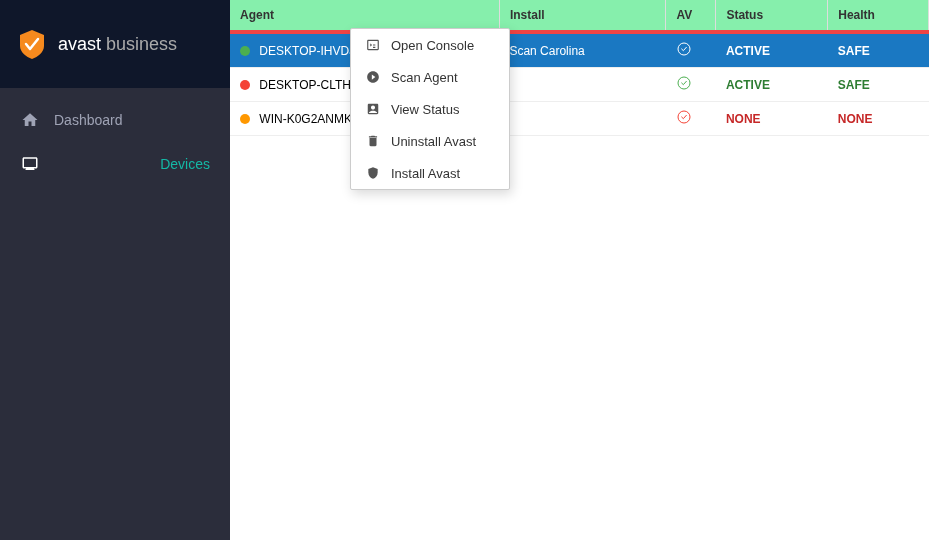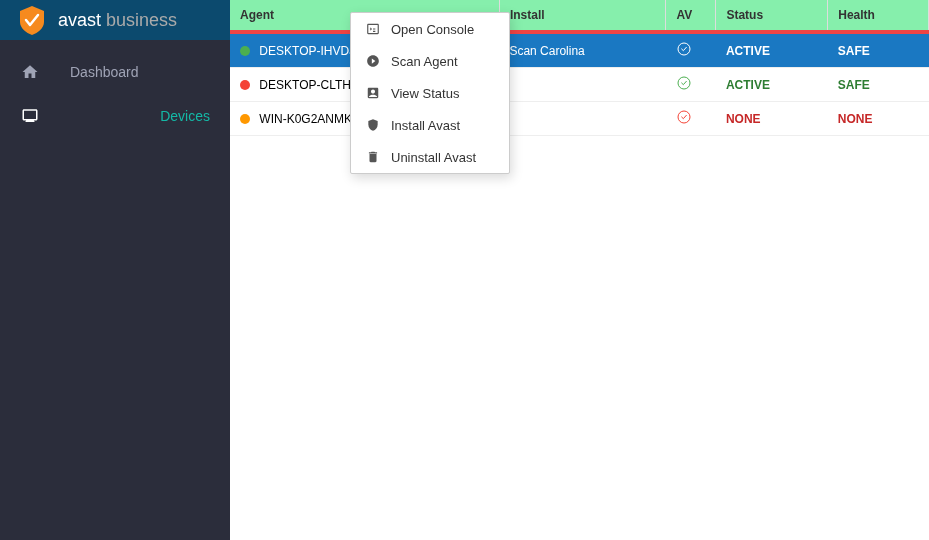--- a/index.html
+++ b/index.html
@@ -10,22 +10,22 @@
       width: 230px;
       background: #2b2d3b;
       height: 540px;
       display: flex;
       flex-direction: column;
       flex-shrink: 0;
     }
     .logo-area {
       display: flex;
       align-items: center;
-      padding: 4px 16px;
-      background: #0c4a6e;
+      padding: 28px 16px;
+      background: #0f172a;
     }
     .logo-icon {
       width: 32px;
       height: 32px;
       margin-right: 10px;
       flex-shrink: 0;
     }
     .nav-items {
       margin-top: 10px;
     }
@@ -45,21 +45,20 @@
     .nav-icon {
       width: 20px;
       height: 20px;
       display: flex;
       align-items: center;
       justify-content: center;
       flex-shrink: 0;
     }
     .nav-label {
       font-size: 14px;
-      margin-left: 16px;
     }
 
     
     .main {
       flex: 1;
       display: flex;
       flex-direction: column;
       background: #fff;
       height: 540px;
       overflow: hidden;
@@ -116,21 +115,21 @@
     }
 
     .status-active { color: #2e7d32; font-weight: 600; }
     .status-none { color: #c62828; font-weight: 600; }
     .health-safe { color: #2e7d32; font-weight: 600; }
     .health-none { color: #c62828; font-weight: 600; }
 
     
     .context-menu {
       position: absolute;
-      top: 12px;
+      top: 28px;
       left: 120px;
       background: #fff;
       border: 1px solid #ccc;
       box-shadow: 2px 4px 12px rgba(0,0,0,0.15);
       z-index: 100;
       min-width: 160px;
       border-radius: 2px;
     }
     .context-menu-item {
       display: flex;
@@ -279,29 +278,29 @@
           <svg width="14" height="14" viewBox="0 0 24 24" fill="#555">
               <path d="M19 3H5c-1.1 0-2 .9-2 2v14c0 1.1.9 2 2 2h14c1.1 0 2-.9 2-2V5c0-1.1-.9-2-2-2zm-7 3c1.93 0 3.5 1.57 3.5 3.5S13.93 13 12 13s-3.5-1.57-3.5-3.5S10.07 6 12 6zm7 13H5v-.23c0-.62.28-1.2.76-1.58C7.47 15.82 9.64 15 12 15s4.53.82 6.24 2.19c.48.38.76.97.76 1.58V19z"></path>
             </svg>
         </span>
         <span>View Status</span>
       </div>
 
       <div class="context-menu-item">
         <span class="ctx-icon">
           <svg width="14" height="14" viewBox="0 0 24 24" fill="#555">
+              <path d="M6 19c0 1.1.9 2 2 2h8c1.1 0 2-.9 2-2V7H6v12zM19 4h-3.5l-1-1h-5l-1 1H5v2h14V4z"></path>
+            </svg>
+        </span>
+        <span>Uninstall Avast</span>
+      </div>
+
+      <div class="context-menu-item">
+        <span class="ctx-icon">
+          <svg width="14" height="14" viewBox="0 0 24 24" fill="#555">
               <path d="M12 2L4 5v6.09c0 5.05 3.41 9.76 8 10.91 4.59-1.15 8-5.86 8-10.91V5l-8-3z"></path>
             </svg>
         </span>
         <span>Install Avast</span>
-      </div>
-
-      <div class="context-menu-item">
-        <span class="ctx-icon">
-          <svg width="14" height="14" viewBox="0 0 24 24" fill="#555">
-              <path d="M6 19c0 1.1.9 2 2 2h8c1.1 0 2-.9 2-2V7H6v12zM19 4h-3.5l-1-1h-5l-1 1H5v2h14V4z"></path>
-            </svg>
-        </span>
-        <span>Uninstall Avast</span>
       </div>
     </div>
   </div>
 </div>
 
 </body></html>

